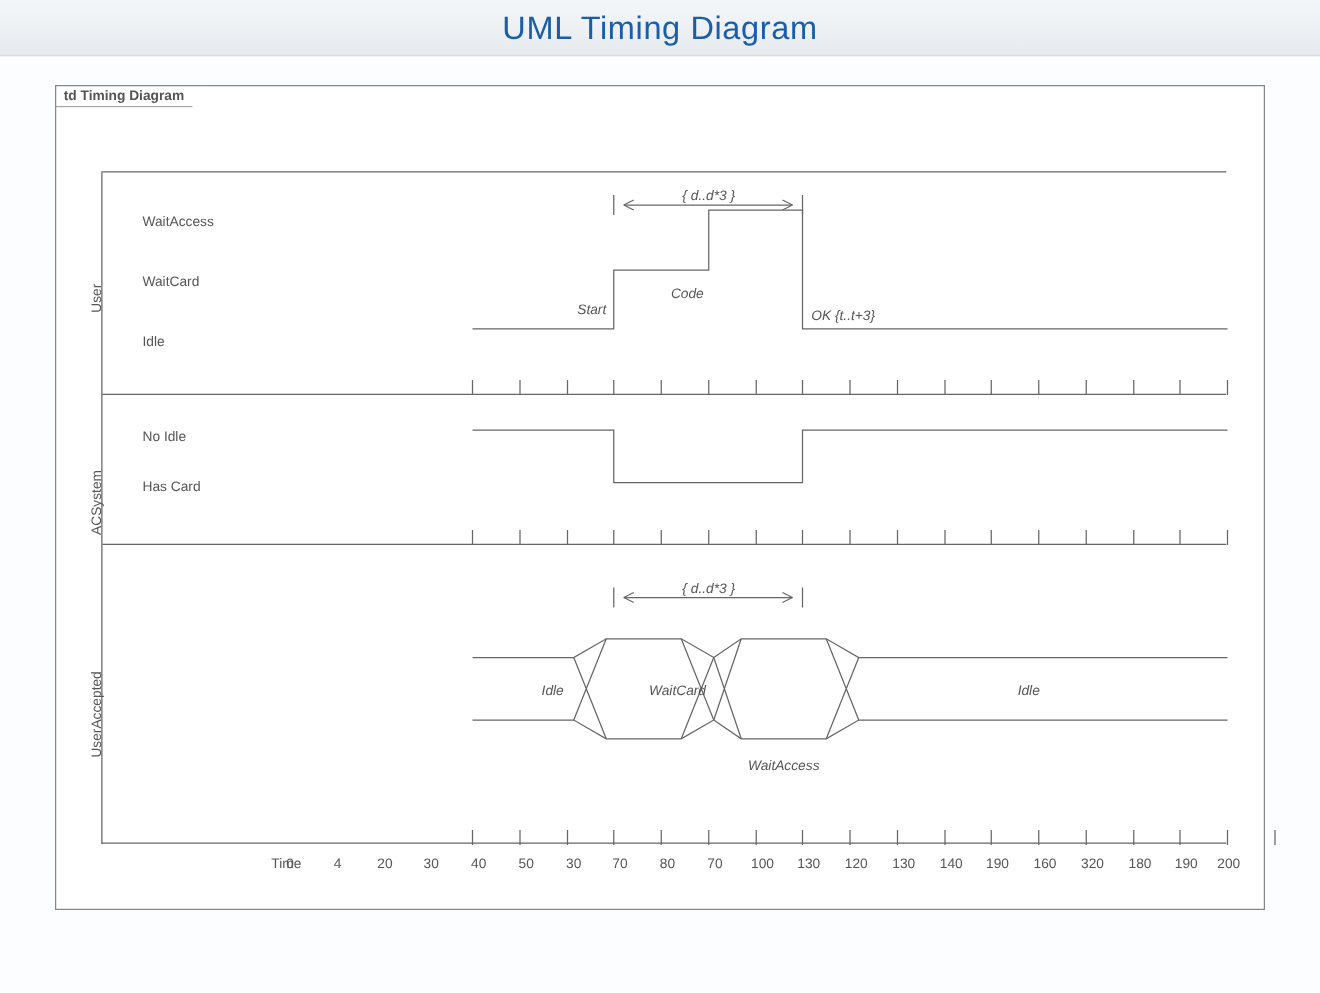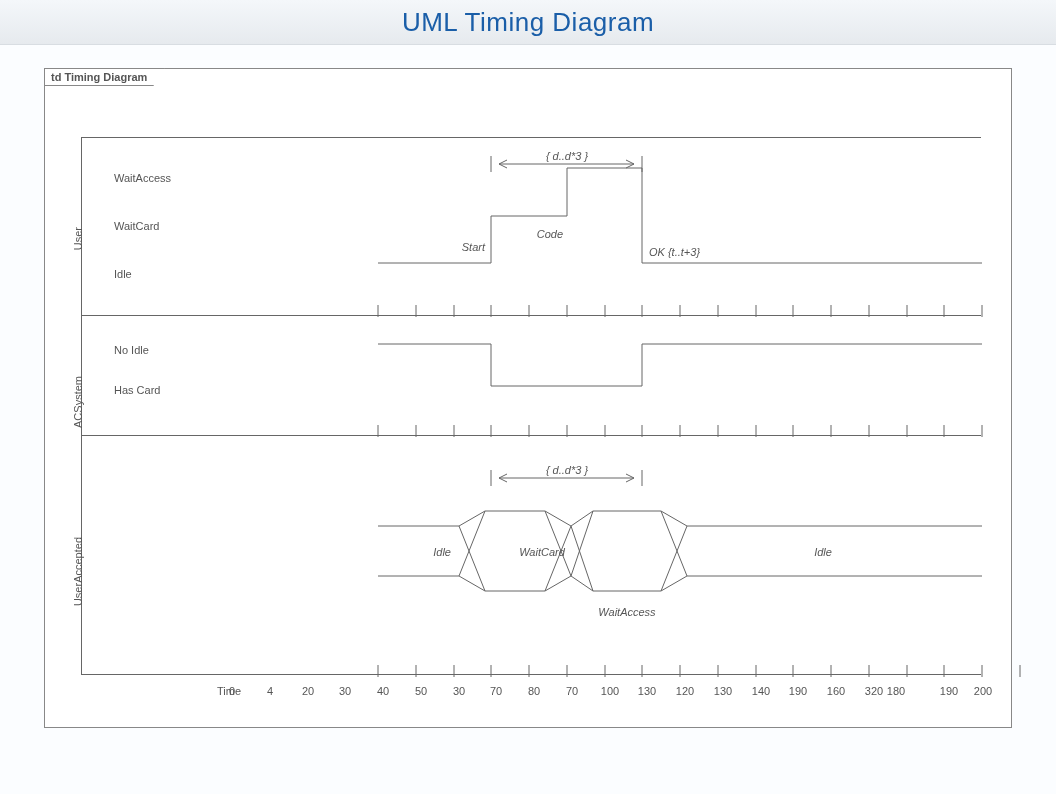--- a/index.html
+++ b/index.html
@@ -283,19 +283,19 @@
       <span class="time-lbl" style="left:308px">80</span>
       <span class="time-lbl" style="left:346px">70</span>
       <span class="time-lbl" style="left:384px">100</span>
       <span class="time-lbl" style="left:421px">130</span>
       <span class="time-lbl" style="left:459px">120</span>
       <span class="time-lbl" style="left:497px">130</span>
       <span class="time-lbl" style="left:535px">140</span>
       <span class="time-lbl" style="left:572px">190</span>
       <span class="time-lbl" style="left:610px">160</span>
       <span class="time-lbl" style="left:648px">320</span>
-      <span class="time-lbl" style="left:670px">180</span>
+      <span class="time-lbl" style="left:686px">180</span>
       <span class="time-lbl" style="left:723px">190</span>
       <span class="time-lbl" style="left:757px">200</span>
     </div>
 
   </div>
 </div>
 
 </body></html>

